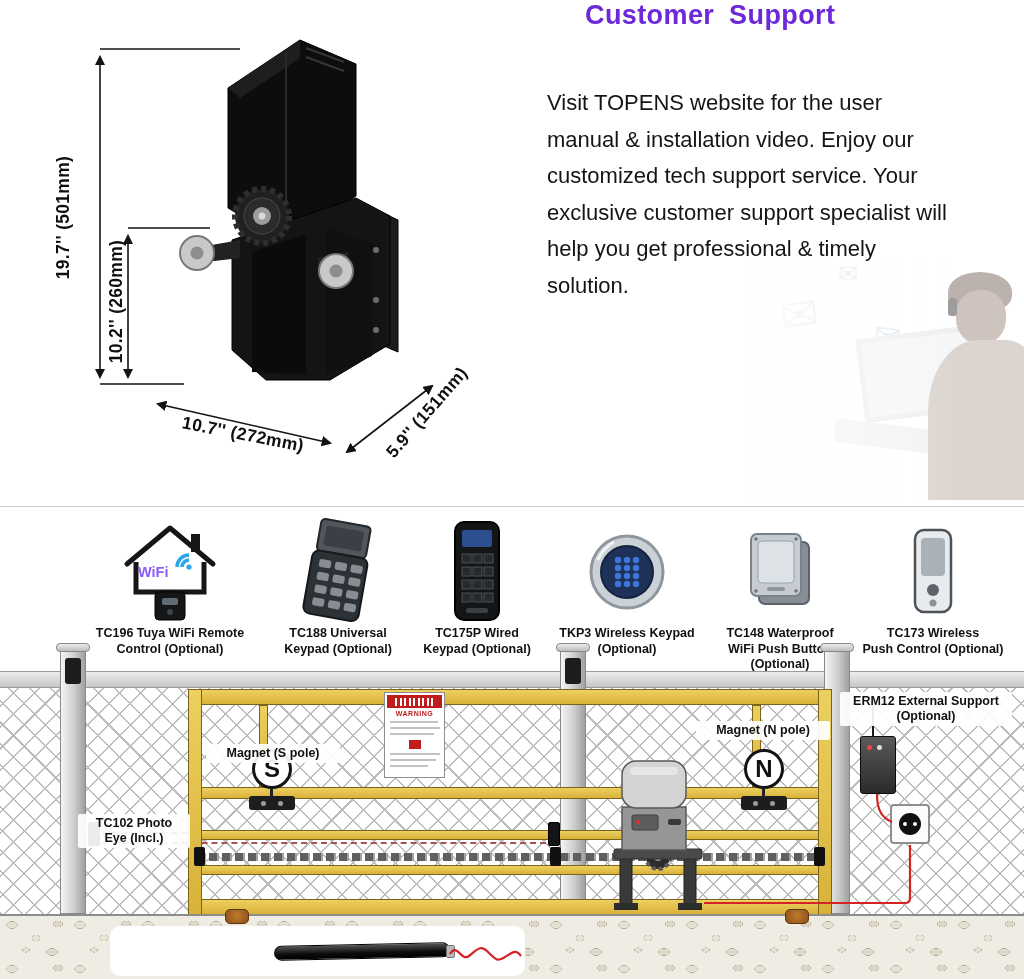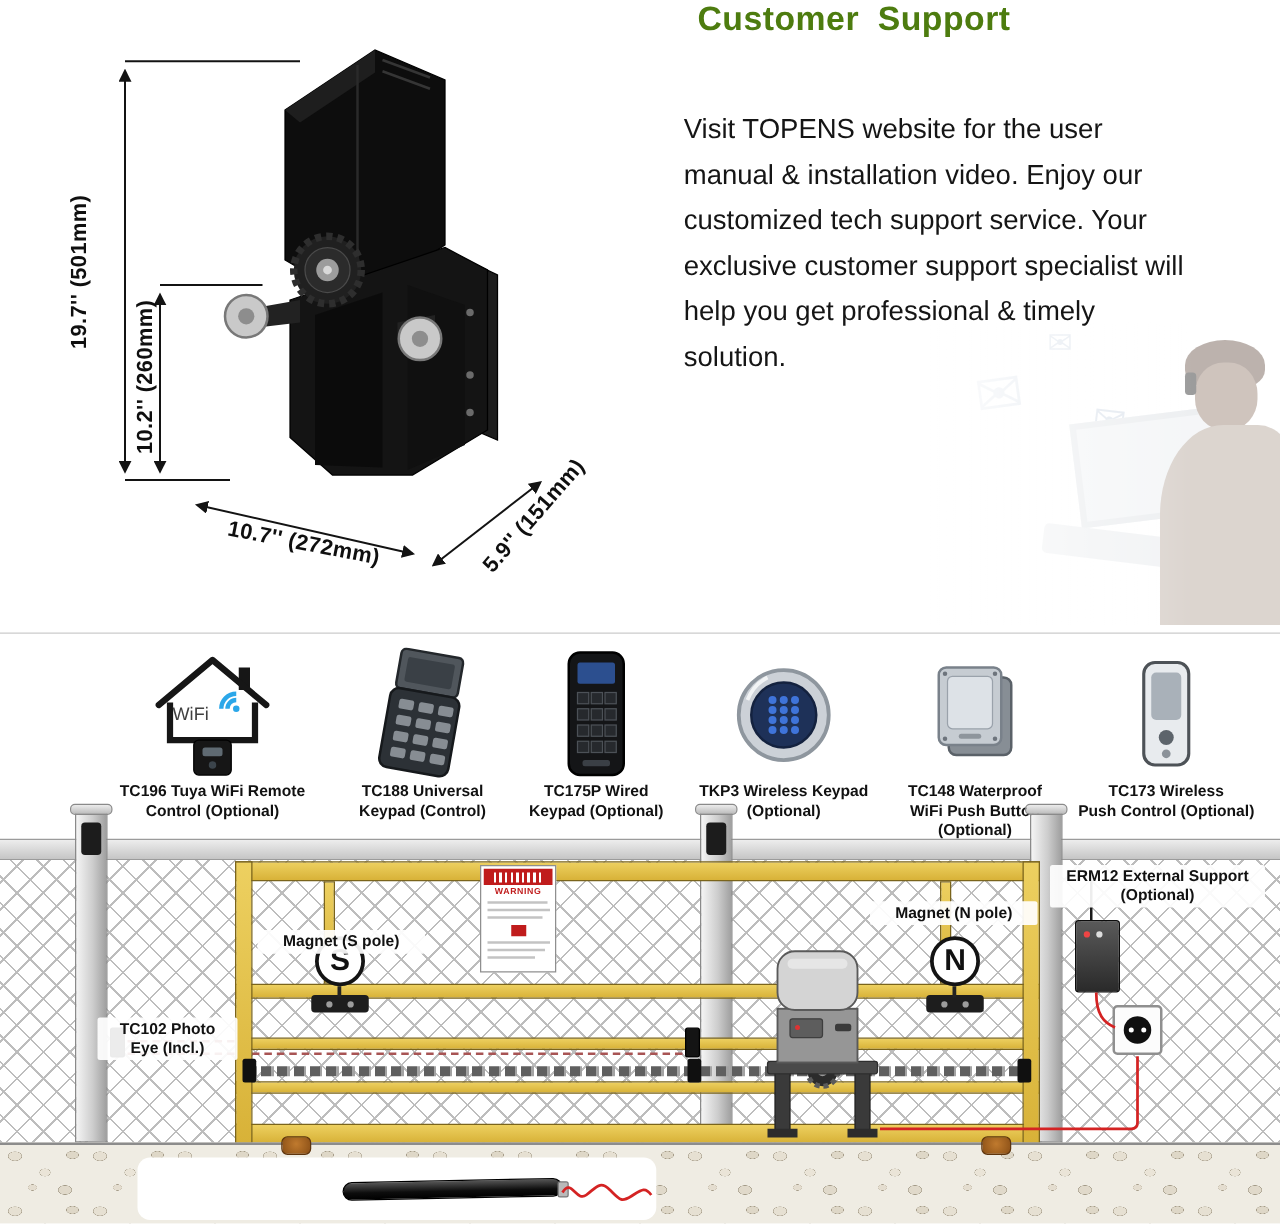--- a/index.html
+++ b/index.html
@@ -4,36 +4,36 @@
 <style>
   *{box-sizing:border-box}
   body{margin:0;background:#fff}
   .canvas{position:relative;width:1024px;height:979px;background:#fff;overflow:hidden;
           font-family:"Liberation Sans",sans-serif;color:#111}
   .abs{position:absolute}
 
   
   .dimtext{position:absolute;font-size:17.5px;font-weight:700;color:#0f0f0f;text-align:center;
            letter-spacing:.3px;white-space:nowrap;z-index:2}
-  .heading{position:absolute;left:558px;top:0;font-size:27px;font-weight:700;color:#4d7c0f;
+  .heading{position:absolute;left:585px;top:0;font-size:27px;font-weight:700;color:#6d28d9;
            letter-spacing:.4px;word-spacing:7px;white-space:nowrap;z-index:2}
   .paragraph{position:absolute;left:547px;top:85px;width:402px;font-size:22px;line-height:36.5px;
              color:#151515;z-index:2}
   .support-bg{opacity:.5;overflow:hidden;z-index:0}
   .support-bg::after{content:"";position:absolute;inset:0;
     background:linear-gradient(90deg,#fff 0,rgba(255,255,255,.3) 45%,rgba(255,255,255,0) 75%)}
   .env{position:absolute;color:#c9d4e2}
   .divider{position:absolute;left:0;top:506px;width:1024px;height:1px;background:#cccccc}
 
   
   .acc{position:absolute;top:518px;width:150px;display:flex;flex-direction:column;align-items:center}
   .acc-icon{position:relative;width:110px;height:106px}
   .acc-label{margin-top:2px;font-size:12.5px;line-height:15.5px;font-weight:700;text-align:center;
              white-space:pre-line}
-  .wifi-text{position:absolute;left:23px;top:46px;font-size:14.5px;font-weight:400;color:#404040}
+  .wifi-text{position:absolute;left:23px;top:46px;font-size:14.5px;font-weight:700;color:#8b5cf6}
 
   
   .grail{position:absolute;left:0;top:671px;width:1024px;height:17px;z-index:1;
          background:linear-gradient(#ededed,#c6c6c6);border-top:1.5px solid #9b9b9b;border-bottom:1.5px solid #9b9b9b}
   .mesh{position:absolute;left:0;top:688px;width:1024px;height:226px;z-index:1;background:#fff;
     background-image:
       repeating-linear-gradient(45deg,#bdbdbd 0 1.5px,rgba(0,0,0,0) 1.5px 15px),
       repeating-linear-gradient(-45deg,#bdbdbd 0 1.5px,rgba(0,0,0,0) 1.5px 15px)}
   .post{position:absolute;width:26px;top:650px;height:264px;z-index:2;
         background:linear-gradient(90deg,#f5f5f5,#cdcdcd 55%,#a0a0a0);border:1px solid #8a8a8a}
@@ -191,21 +191,21 @@
           <rect x="35" y="70" width="12" height="8" rx="2" fill="#878d93"></rect>
             <rect x="51" y="70" width="12" height="8" rx="2" fill="#878d93"></rect>
             <rect x="67" y="70" width="12" height="8" rx="2" fill="#878d93"></rect>
           <rect x="35" y="83" width="12" height="8" rx="2" fill="#878d93"></rect>
             <rect x="51" y="83" width="12" height="8" rx="2" fill="#878d93"></rect>
             <rect x="67" y="83" width="12" height="8" rx="2" fill="#878d93"></rect>
         </g>
       </svg>
     </div>
     <div class="acc-label">TC188 Universal
-Keypad (Control)</div>
+Keypad (Optional)</div>
   </div>
 
   <div class="acc" style="left:402px">
     <div class="acc-icon">
       <svg width="110" height="106" viewBox="0 0 110 106">
         <rect x="33" y="4" width="44" height="98" rx="9" fill="#141517" stroke="#000" stroke-width="2"></rect>
         <rect x="40" y="12" width="30" height="17" rx="2" fill="#2c4f8f"></rect>
         <rect x="40" y="36" width="9" height="9" fill="#26292d" stroke="#4c5157"></rect>
           <rect x="51" y="36" width="9" height="9" fill="#26292d" stroke="#4c5157"></rect>
           <rect x="62" y="36" width="9" height="9" fill="#26292d" stroke="#4c5157"></rect>

